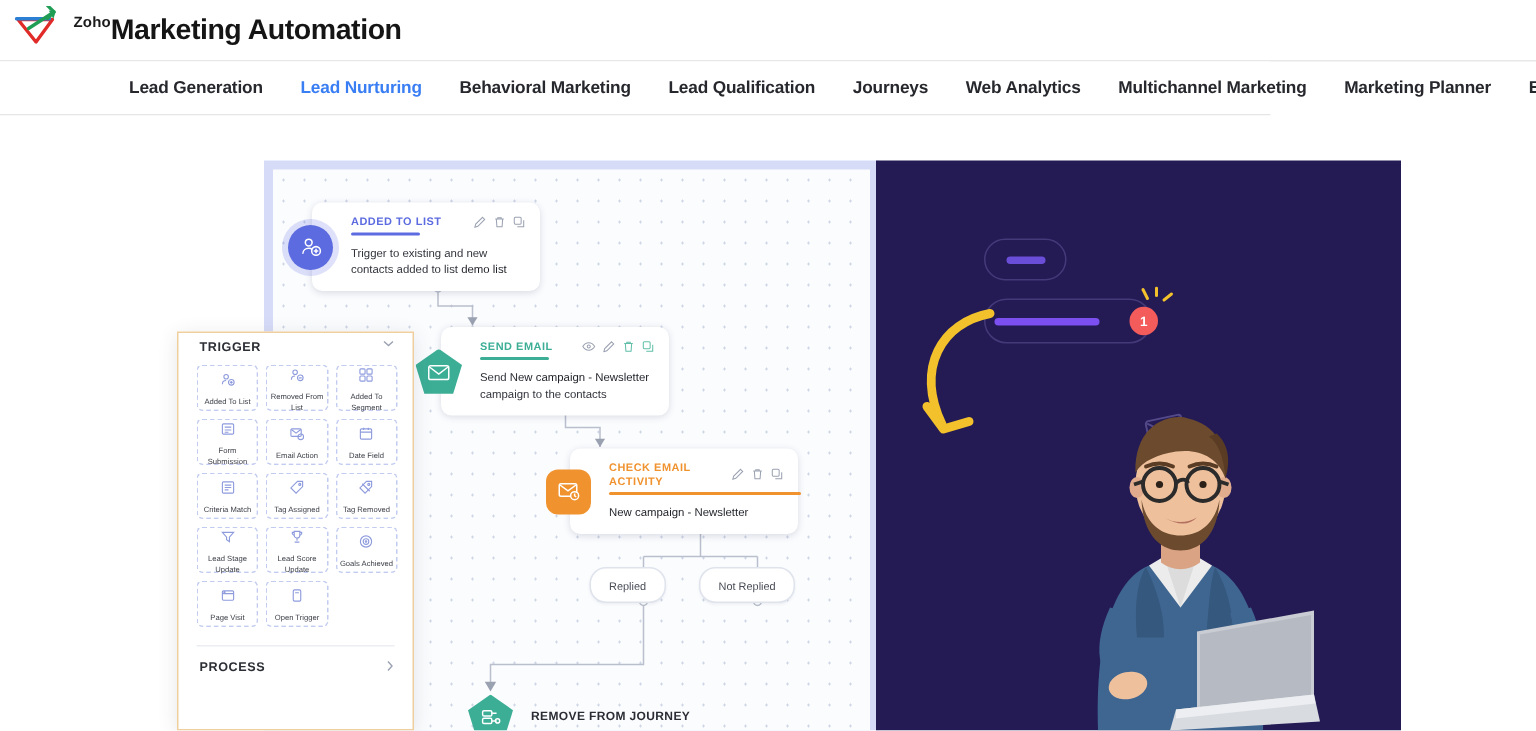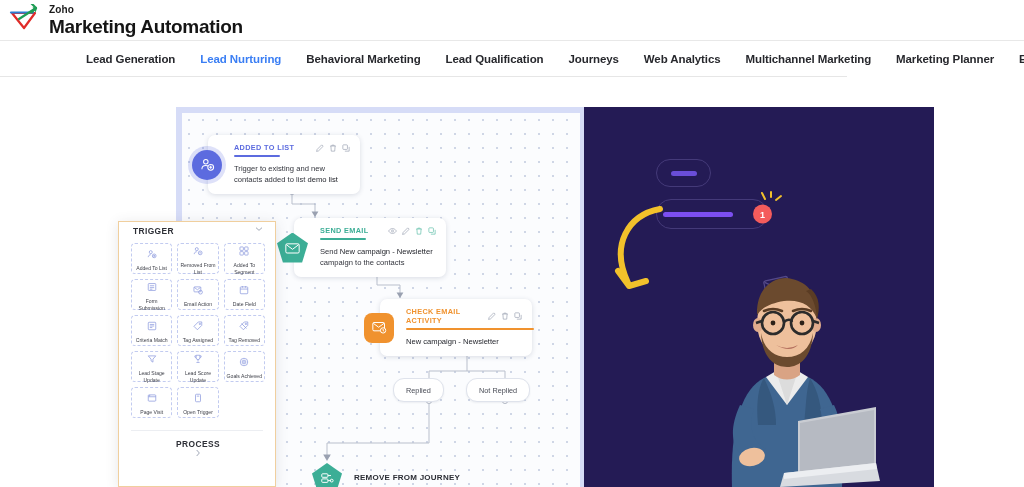--- a/index.html
+++ b/index.html
@@ -12,21 +12,21 @@
   .page { position: relative; width: 1024px; height: 487px; background: #ffffff; }
 
   
   .header {
     position: absolute; left: 0; top: 0; width: 1024px; height: 41px;
     background: #ffffff; border-bottom: 1px solid #e8e8e8;
     display: flex; align-items: center;
   }
   .brand { display: flex; align-items: center; padding-left: 8px; gap: 7px; }
   .brand-logo { width: 34px; height: 32px; flex: 0 0 34px; }
-  .brand-text { display: flex; flex-direction: column; line-height: 1; }
+  .brand-text { display: flex; line-height: 1; }
   .brand-zoho { font-size: 10px; font-weight: 700; color: #1b1b1b; letter-spacing: .1px; margin-bottom: 2px; }
   .brand-product { font-size: 19px; font-weight: 700; color: #151515; letter-spacing: -.3px; }
 
   
   .nav {
     position: absolute; left: 0; top: 41px; width: 847px; height: 36px;
     background: #ffffff; border-bottom: 1px solid #e6e6e6;
     display: flex; align-items: center;
   }
   .nav-inner { display: flex; align-items: center; gap: 0; padding-left: 86px; }
@@ -174,21 +174,20 @@
     background: #ffffff;
   }
   .comp-tile-label {
     font-size: 5.1px; color: #3c3e47; text-align: center; line-height: 1.25;
     font-weight: 400; padding: 0 1px;
   }
   .comp-divider { height: 1px; background: #eceef2; margin: 4px 12px 0 12px; }
   .comp-section2 {
     display: flex; align-items: center; justify-content: space-between;
     padding: 8px 12px 8px 14px;
-    flex-direction: column;
   }
   .tiny-ico svg { display: block; }
 </style>
 </head>
 <body>
 
 <div class="page">
 
   <div class="header">
     <a class="brand" href="#" style="text-decoration:none">

